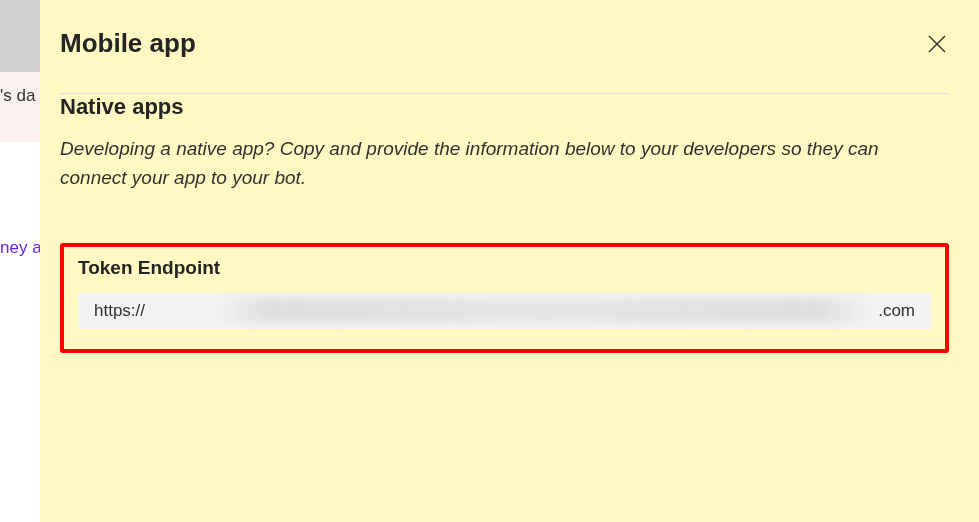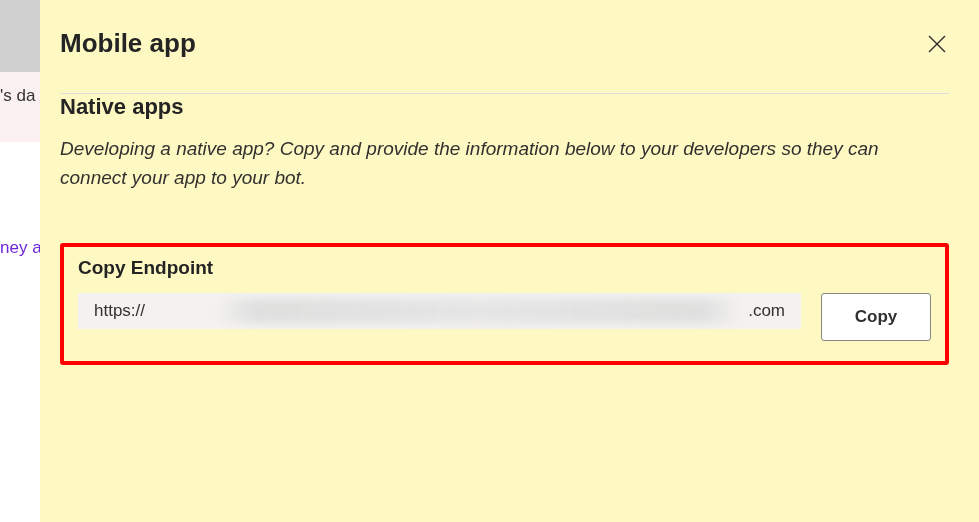--- a/index.html
+++ b/index.html
@@ -197,23 +197,22 @@
     </div>
   </div>
 
 
   <hr class="divider">
 
   <h2 class="section-title">Native apps</h2>
   <p class="section-desc">Developing a native app? Copy and provide the information below to your developers so they can connect your app to your bot.</p>
 
   <div class="highlight-box">
-    <div class="field-label">Copy Endpoint</div>
+    <div class="field-label">Token Endpoint</div>
     <div class="field-row">
       <div class="field-input-wrap">
         <span class="endpoint-prefix">https://</span>
         <span class="blur-mid"></span>
         <span class="endpoint-suffix">.com</span>
       </div>
-      <button class="copy-btn">Copy</button>
     </div>
   </div>
 </div>
 
 </body></html>

